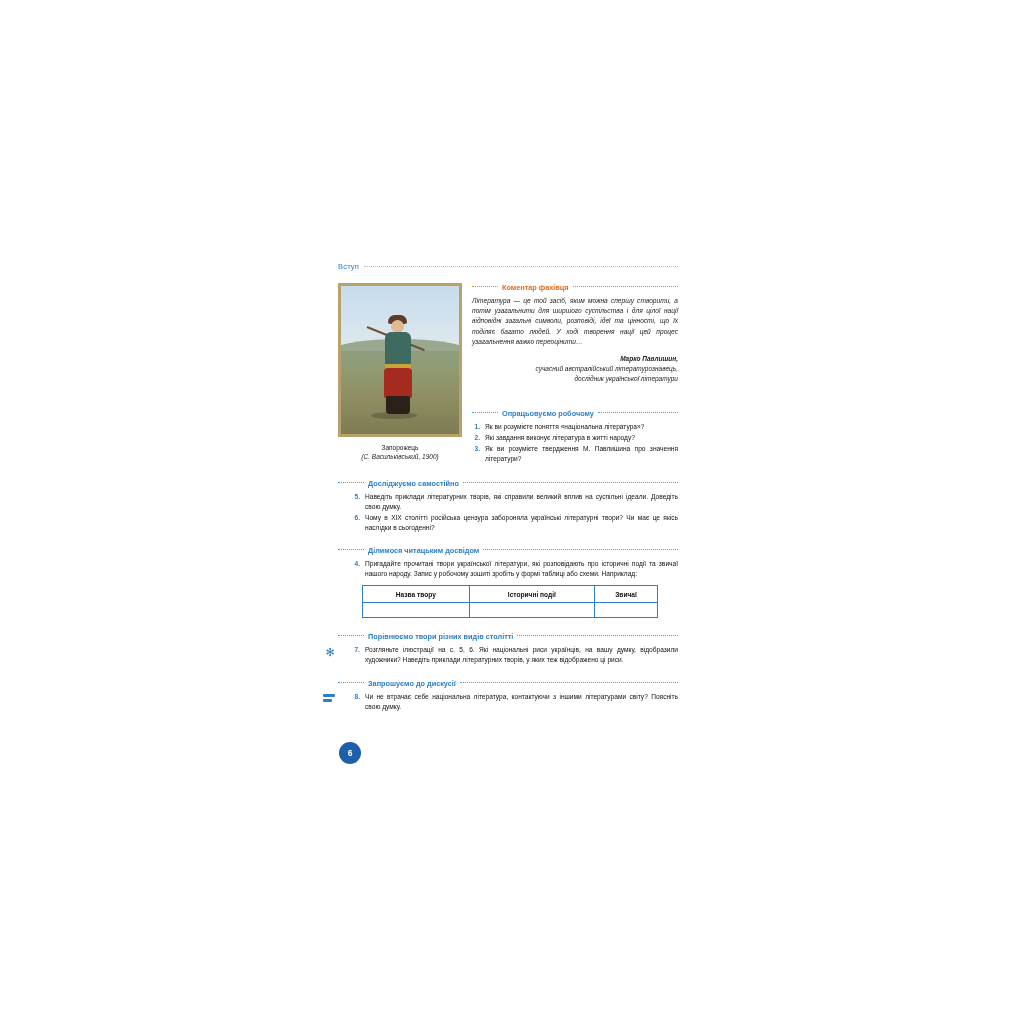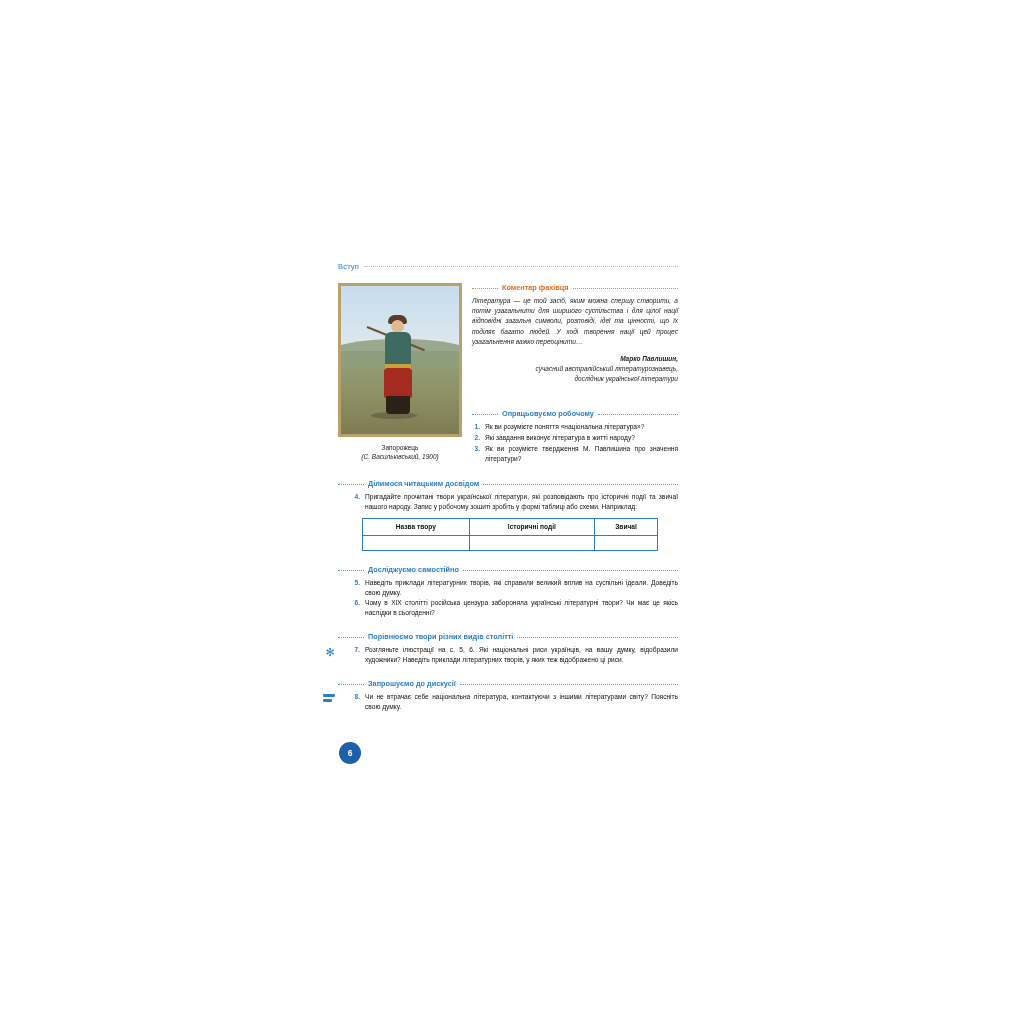--- a/index.html
+++ b/index.html
@@ -159,21 +159,21 @@
   }
   .fig-caption em { font-style: italic; }
 
   .right-col {
     flex: 1;
     min-width: 0;
   }
   
   .sec-head {
     display: flex;
-    align-items: flex-end;
+    align-items: center;
     gap: 4px;
     margin-bottom: 4px;
   }
   .sec-dots-left {
     width: 26px;
     border-bottom: 1px dotted #d98f3c;
     height: 1px;
     margin-bottom: 3px;
   }
   .sec-dots-left.blue { border-bottom-color: #4aa3d8; }
@@ -371,20 +371,38 @@
             </li>
           </ul>
         </div>
 
       </div>
     </div>
 
     <div class="block" style="margin-top:14px;">
       <div class="sec-head">
         <div class="sec-dots-left blue"></div>
+        <div class="sec-title blue">Досліджуємо самостійно</div>
+        <div class="sec-dots-right blue"></div>
+      </div>
+      <ul class="q-list">
+        <li style="padding-left:14px;">
+          <span class="q-num">5.</span>
+          <span class="q-text">Наведіть приклади літературних творів, які справили великий вплив на суспільні ідеали. Доведіть свою думку.</span>
+        </li>
+        <li style="padding-left:14px;">
+          <span class="q-num">6.</span>
+          <span class="q-text">Чому в ХІХ столітті російська цензура забороняла українські літературні твори? Чи має це якісь наслідки в сьогоденні?</span>
+        </li>
+      </ul>
+    </div>
+
+    <div class="block" style="margin-top:14px;">
+      <div class="sec-head">
+        <div class="sec-dots-left blue"></div>
         <div class="sec-title blue">Ділимося читацьким досвідом</div>
         <div class="sec-dots-right blue"></div>
       </div>
       <ul class="q-list">
         <li style="padding-left:14px;">
           <span class="q-num">4.</span>
           <span class="q-text">Пригадайте прочитані твори української літератури, які розповідають про історичні події та звичаї нашого народу. Запис у робочому зошиті зробіть у формі таблиці або схеми. Наприклад:</span>
         </li>
       </ul>
 
@@ -399,38 +417,20 @@
         <tbody>
           <tr>
             <td></td>
             <td></td>
             <td></td>
           </tr>
         </tbody>
       </table>
     </div>
 
-    <div class="block" style="margin-top:14px;">
-      <div class="sec-head">
-        <div class="sec-dots-left blue"></div>
-        <div class="sec-title blue">Досліджуємо самостійно</div>
-        <div class="sec-dots-right blue"></div>
-      </div>
-      <ul class="q-list">
-        <li style="padding-left:14px;">
-          <span class="q-num">5.</span>
-          <span class="q-text">Наведіть приклади літературних творів, які справили великий вплив на суспільні ідеали. Доведіть свою думку.</span>
-        </li>
-        <li style="padding-left:14px;">
-          <span class="q-num">6.</span>
-          <span class="q-text">Чому в ХІХ столітті російська цензура забороняла українські літературні твори? Чи має це якісь наслідки в сьогоденні?</span>
-        </li>
-      </ul>
-    </div>
-
     <div class="block with-icon" style="margin-top:14px;">
       <div class="side-icon">✻</div>
       <div class="sec-head">
         <div class="sec-dots-left blue"></div>
         <div class="sec-title blue">Порівнюємо твори різних видів столітті</div>
         <div class="sec-dots-right blue"></div>
       </div>
       <ul class="q-list">
         <li style="padding-left:14px;">
           <span class="q-num">7.</span>

